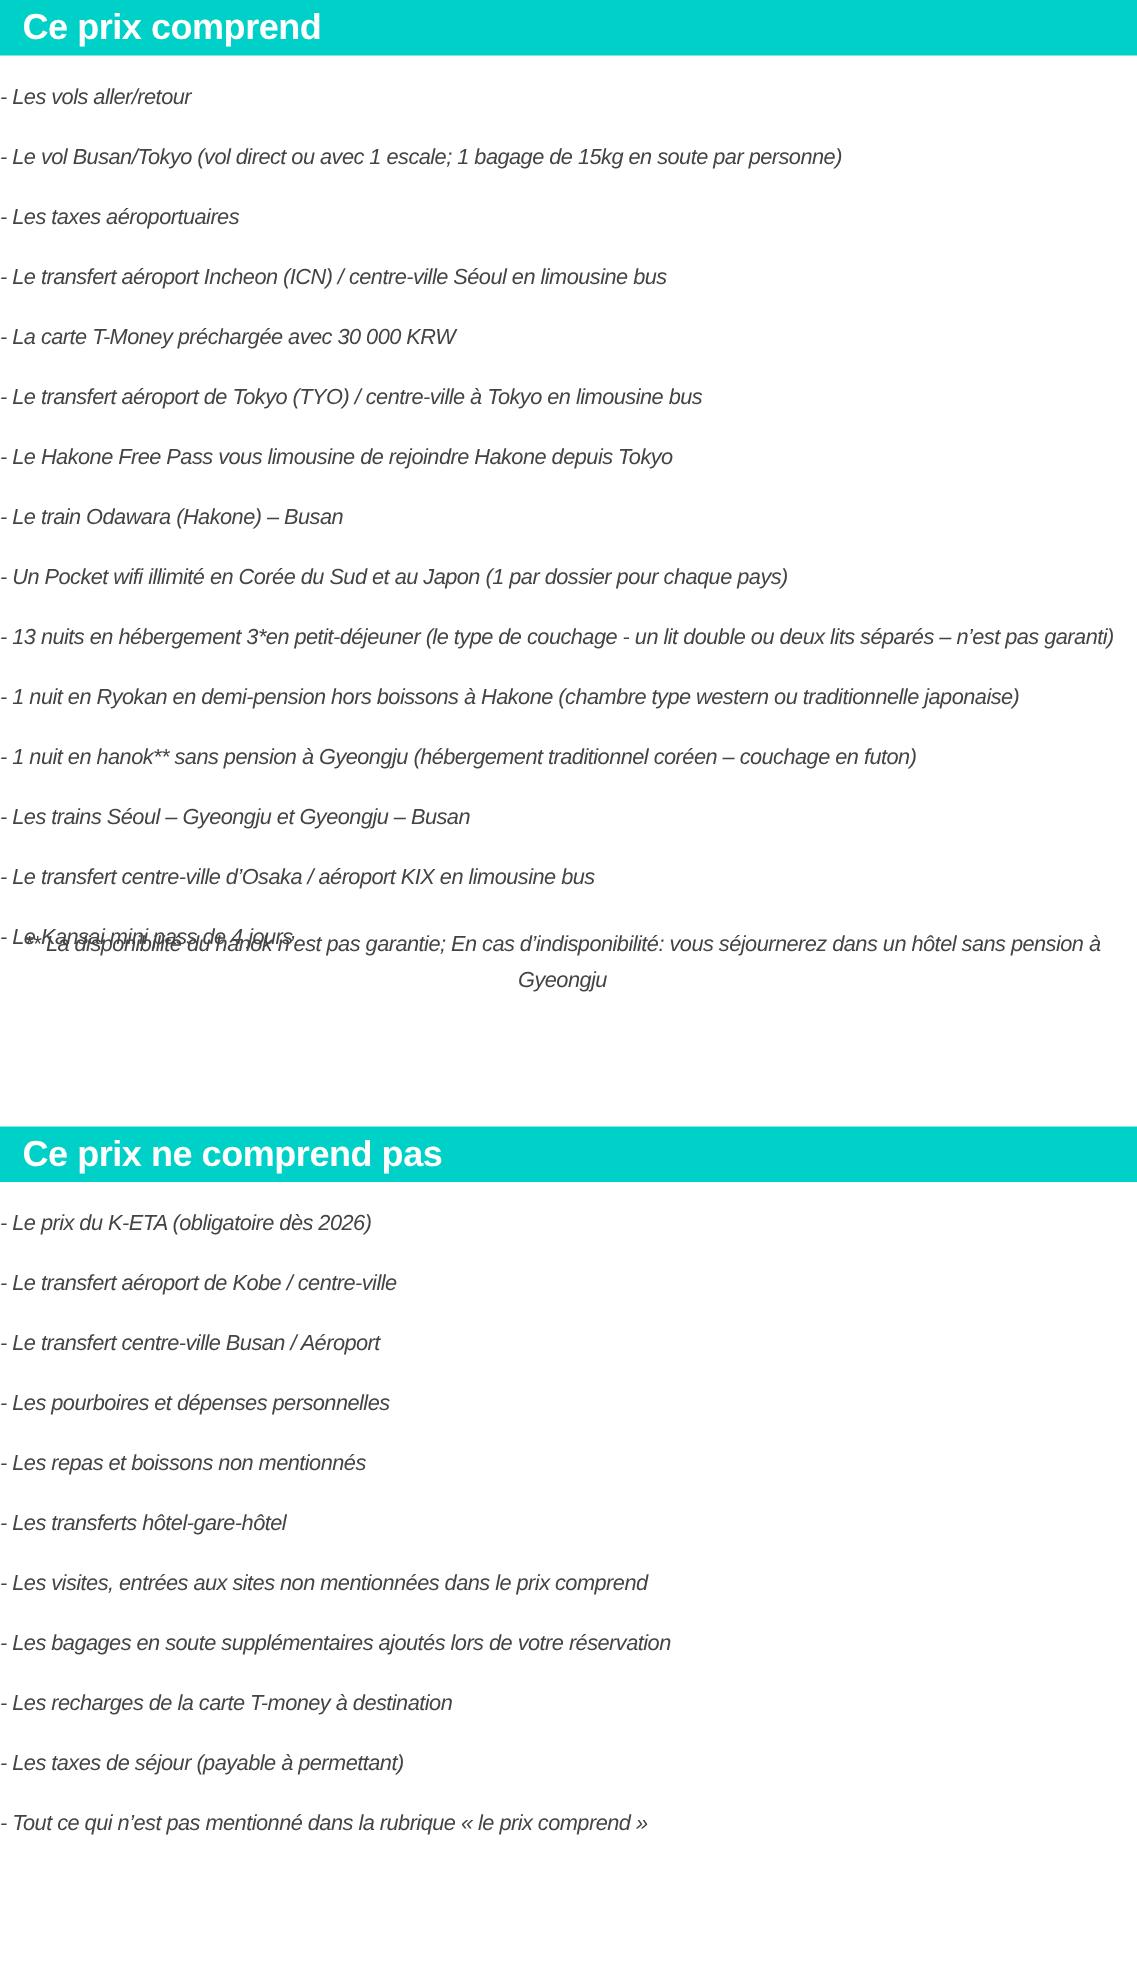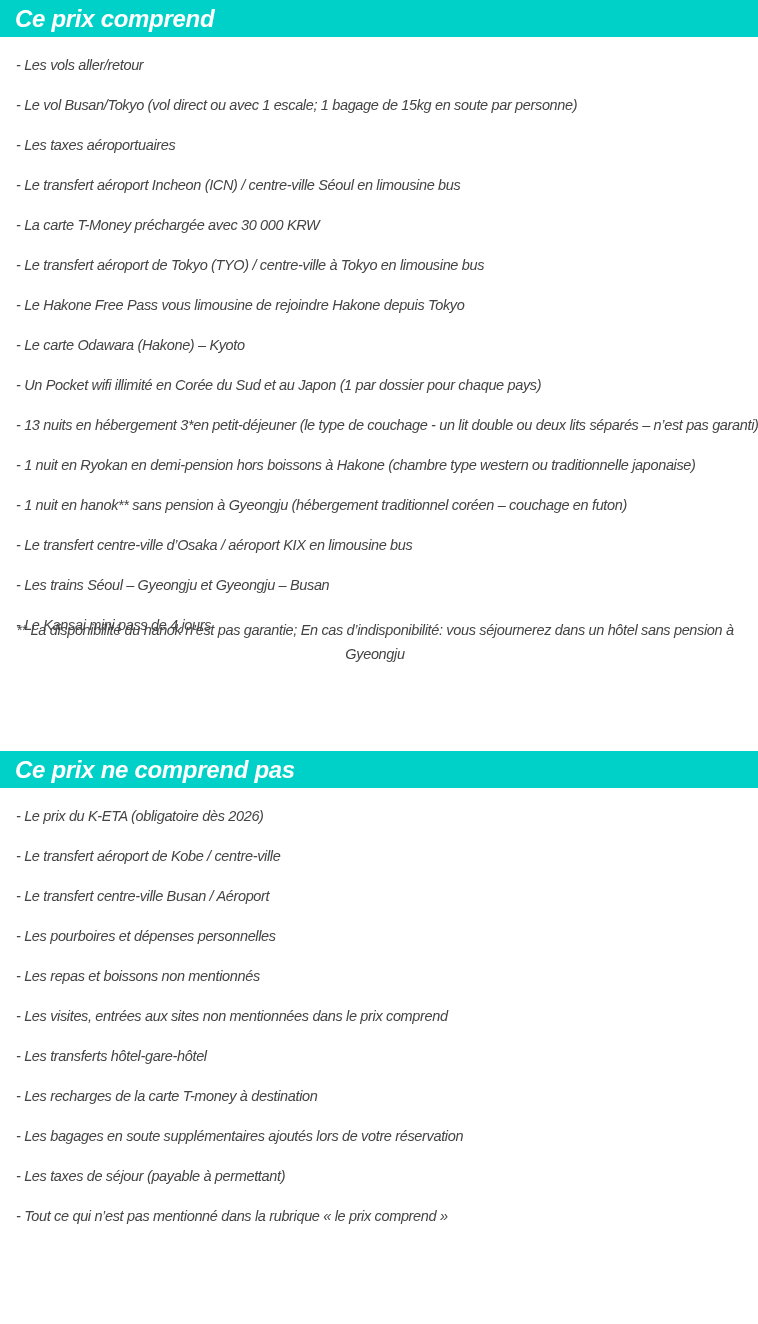--- a/index.html
+++ b/index.html
@@ -1,59 +1,59 @@
 <!DOCTYPE html>
 <html><head>
   <meta charset="utf-8">
   <style>
     html, body { margin: 0; padding: 0; background: #ffffff; }
     body { width: 758px; height: 1324px; overflow: hidden; position: relative;
            font-family: "Liberation Sans", "DejaVu Sans", sans-serif; }
     .section-header { position: absolute; left: 0; width: 758px; height: 37px;
-      background: #00d1c8; color: #ffffff; font-style: italic; font-weight: bold;
+      background: #00d1c8; color: #ffffff; font-weight: bold;
       font-size: 24px; line-height: 37px; padding-left: 15px; box-sizing: border-box;
       letter-spacing: -0.3px; }
-    .list { position: absolute; left: 16px; width: 699px; margin: 0; padding: 0; list-style: none; }
+    .list { position: absolute; left: 0; width: 699px; margin: 0; padding: 0; list-style: none; }
     .item { height: 40px; font-style: italic; font-size: 14.5px; color: #444444;
       line-height: 18px; white-space: nowrap; letter-spacing: -0.35px; }
     .note { font-style: italic; font-size: 14.5px; color: #444444; line-height: 24px;
       position: absolute; left: 0; width: 750px; letter-spacing: -0.35px; }
   </style>
 </head>
 <body>
 
 <div class="section-header" style="top:0;">Ce prix comprend</div>
 
 <ul class="list" style="top:56px;">
   <li class="item">- Les vols aller/retour</li>
   <li class="item">- Le vol Busan/Tokyo (vol direct ou avec 1 escale; 1 bagage de 15kg en soute par personne)</li>
   <li class="item">- Les taxes aéroportuaires</li>
   <li class="item">- Le transfert aéroport Incheon (ICN) / centre-ville Séoul en limousine bus</li>
   <li class="item">- La carte T-Money préchargée avec 30 000 KRW</li>
   <li class="item">- Le transfert aéroport de Tokyo (TYO) / centre-ville à Tokyo en limousine bus</li>
   <li class="item">- Le Hakone Free Pass vous limousine de rejoindre Hakone depuis Tokyo</li>
-  <li class="item">- Le carte Odawara (Hakone) – Kyoto</li>
+  <li class="item">- Le train Odawara (Hakone) – Busan</li>
   <li class="item">- Un Pocket wifi illimité en Corée du Sud et au Japon (1 par dossier pour chaque pays)</li>
   <li class="item">- 13 nuits en hébergement 3*en petit-déjeuner (le type de couchage - un lit double ou deux lits séparés – n’est pas garanti)</li>
   <li class="item">- 1 nuit en Ryokan en demi-pension hors boissons à Hakone (chambre type western ou traditionnelle japonaise)</li>
   <li class="item">- 1 nuit en hanok** sans pension à Gyeongju (hébergement traditionnel coréen – couchage en futon)</li>
+  <li class="item">- Les trains Séoul – Gyeongju et Gyeongju – Busan</li>
   <li class="item">- Le transfert centre-ville d’Osaka / aéroport KIX en limousine bus</li>
-  <li class="item">- Les trains Séoul – Gyeongju et Gyeongju – Busan</li>
   <li class="item">- Le Kansai mini pass de 4 jours</li>
 </ul>
 
 <p class="note" style="top:618px; margin:0;text-align:center;">** La disponibilité du hanok n’est pas garantie; En cas d’indisponibilité: vous séjournerez dans un hôtel sans pension à Gyeongju</p>
 
 <div class="section-header" style="top:751px;">Ce prix ne comprend pas</div>
 
 <ul class="list" style="top:807px;">
   <li class="item">- Le prix du K-ETA (obligatoire dès 2026)</li>
   <li class="item">- Le transfert aéroport de Kobe / centre-ville</li>
   <li class="item">- Le transfert centre-ville Busan / Aéroport</li>
   <li class="item">- Les pourboires et dépenses personnelles</li>
   <li class="item">- Les repas et boissons non mentionnés</li>
+  <li class="item">- Les transferts hôtel-gare-hôtel</li>
   <li class="item">- Les visites, entrées aux sites non mentionnées dans le prix comprend</li>
-  <li class="item">- Les transferts hôtel-gare-hôtel</li>
+  <li class="item">- Les bagages en soute supplémentaires ajoutés lors de votre réservation</li>
   <li class="item">- Les recharges de la carte T-money à destination</li>
-  <li class="item">- Les bagages en soute supplémentaires ajoutés lors de votre réservation</li>
   <li class="item">- Les taxes de séjour (payable à permettant)</li>
   <li class="item">- Tout ce qui n’est pas mentionné dans la rubrique « le prix comprend »</li>
 </ul>
 
 </body></html>

